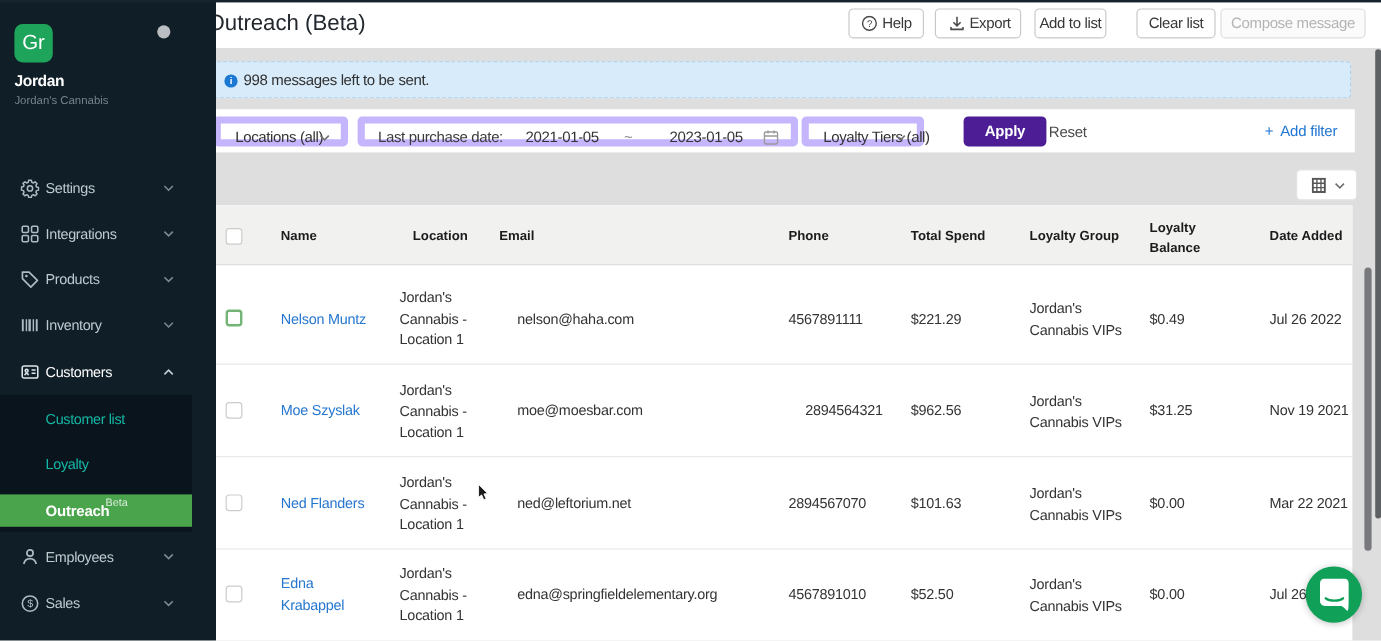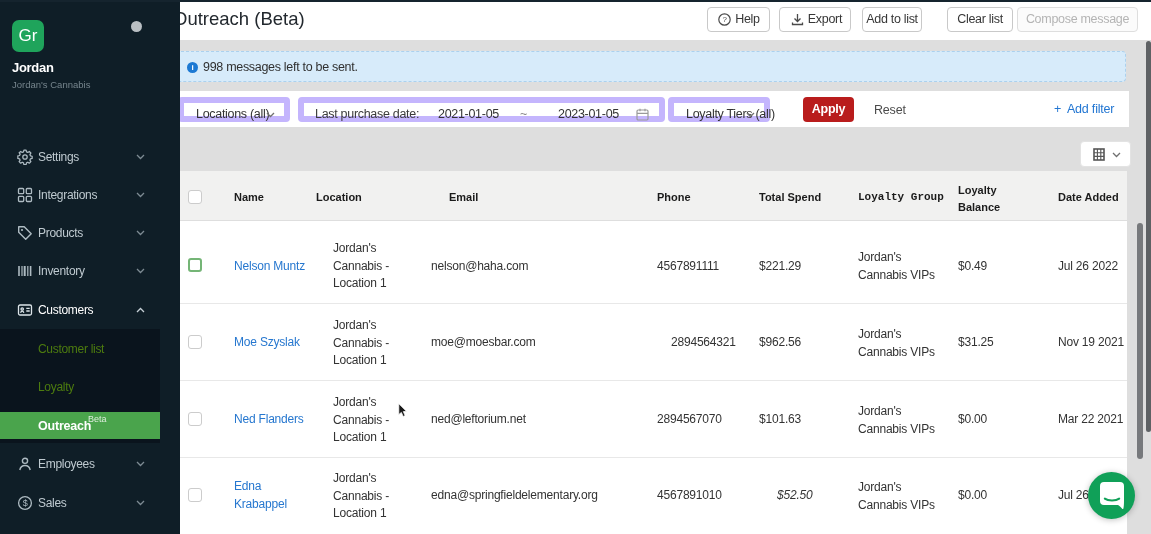--- a/index.html
+++ b/index.html
@@ -11,41 +11,41 @@
   #side { position:absolute; left:0; top:0; width:180px; height:534px; background:#0f1e27; z-index:5; }
   #side .logo { position:absolute; left:12px; top:20px; width:32px; height:32px; border-radius:7px; background:#1fa45b; color:#fff; font-size:17px; line-height:32px; text-align:center; font-weight:400; }
   #side .dot { position:absolute; left:131px; top:21px; width:11px; height:11px; border-radius:50%; background:#b9bfc3; }
   #side .uname { position:absolute; left:12px; top:60px; font-size:13px; letter-spacing:-0.3px; color:#ffffff; font-weight:700; }
   #side .uorg { position:absolute; left:12px; top:79px; font-size:9.5px; color:#76858d; }
   .mitem { position:absolute; left:0; width:160px; height:38px; color:#bfcad0; font-size:12px; letter-spacing:-0.3px; }
   .mitem .txt { position:absolute; left:38px; top:50%; transform:translateY(-50%); }
   .mitem svg.ic { position:absolute; left:17px; top:50%; transform:translateY(-50%); }
   .mitem svg.ch { position:absolute; left:136px; top:50%; transform:translateY(-50%); }
   .sub { position:absolute; left:0; width:160px; background:#0a141d; }
-  .sub .sitem { position:absolute; left:38px; font-size:12px; letter-spacing:-0.3px; color:#4d7c0f; }
+  .sub .sitem { position:absolute; left:38px; font-size:12px; letter-spacing:-0.3px; color:#14b8a6; }
   #outreach { position:absolute; left:0; top:412px; width:160px; height:27px; background:#4aa44c; }
   #outreach .txt { position:absolute; left:38px; top:6.5px; color:#fff; font-size:12.5px; font-weight:700; letter-spacing:-0.2px; }
   #outreach .beta { position:absolute; left:88px; top:2px; color:#dcecdc; font-size:9px; }
 
   
   #topline { position:absolute; left:0; top:0; width:1151px; height:2px; background:#15242e; z-index:6; }
   #mhead { position:absolute; left:160px; top:2px; width:991px; height:38px; background:#ffffff; }
   #mtitle { position:absolute; left:173px; top:8px; font-size:18.5px; line-height:22px; color:#22282e; }
   .hbtn { position:absolute; top:7px; height:25px; border:1px solid #c9c9c9; border-radius:4px; background:#fff; font-size:12.5px; letter-spacing:-0.3px; color:#373737; text-align:center; line-height:23px; white-space:nowrap; }
   .hbtn.dis { border-color:#dedede; background:#fbfbfb; color:#b4b4b4; }
 
   
   #alert { position:absolute; left:172px; top:51px; width:954px; height:31px; background:#d7ebfa; border:1px dashed #abd1ee; border-radius:4px; }
   #alert .ico { position:absolute; left:14px; top:10px; width:11px; height:11px; border-radius:50%; background:#1c79d3; color:#fff; font-size:8px; font-weight:700; text-align:center; line-height:11px; }
   #alert .txt { position:absolute; left:30px; top:8px; font-size:12.5px; letter-spacing:-0.3px; color:#303030; }
 
   
   #fbar { position:absolute; left:168px; top:91px; width:961px; height:36px; background:#fff; }
   .fctl { position:absolute; top:6px; height:25px; border:6px solid #c4b5fd; border-radius:4px; background:#fff; font-size:12.5px; letter-spacing:-0.3px; color:#333; white-space:nowrap; }
-  #fapply { position:absolute; left:635px; top:6px; width:51px; height:25px; background:#b91c1c; border-radius:4px; color:#fff; font-size:12.5px; letter-spacing:-0.2px; font-weight:700; text-align:center; line-height:25px; }
+  #fapply { position:absolute; left:635px; top:6px; width:69px; height:25px; background:#4c1d95; border-radius:4px; color:#fff; font-size:12.5px; letter-spacing:-0.2px; font-weight:700; text-align:center; line-height:25px; }
   #freset { position:absolute; left:706px; top:12px; font-size:12.5px; letter-spacing:-0.2px; color:#4b4b4b; }
   #faddf { position:absolute; left:886px; top:11px; font-size:12.5px; letter-spacing:-0.2px; color:#2276d2; }
 
   
   #gridbtn { position:absolute; left:1080px; top:141px; width:51px; height:26px; background:#fff; border:1px solid #e3e3e3; border-radius:4px; }
 
   
   #tbl { position:absolute; left:176px; top:171px; width:951px; height:363px; background:#fff; }
   #thead { position:absolute; left:0; top:0; width:951px; height:50px; background:#f1f1f0; border-bottom:1px solid #dedede; }
   .hc { position:absolute; font-size:11px; font-weight:700; color:#1b1b1b; white-space:nowrap; }
@@ -125,25 +125,25 @@
       </svg>
     <svg style="position:absolute;right:9px;top:10px;" width="9" height="6" viewBox="0 0 9 6">
         <path d="M1 1l3.5 3.5L8 1" fill="none" stroke="#707070" stroke-width="1.3"></path>
       </svg>
   </div>
 
   <div id="tbl">
     <div id="thead">
       <div class="cb" style="top:19px;"></div>
       <div class="hc" style="left:58px;top:20px;">Name</div>
-      <div class="hc" style="left:140px;top:20px;">Location</div>
-      <div class="hc" style="left:273px;top:20px;">Email</div>
+      <div class="hc" style="left:168px;top:20px;">Location</div>
+      <div class="hc" style="left:240px;top:20px;">Email</div>
       <div class="hc" style="left:481px;top:20px;">Phone</div>
       <div class="hc" style="left:583px;top:20px;">Total Spend</div>
-      <div class="hc" style="left:682px;top:20px;font-family:Liberation Mono, monospace;">Loyalty Group</div>
+      <div class="hc" style="left:682px;top:20px;">Loyalty Group</div>
       <div class="hc" style="left:782px;top:11px;line-height:17px;">Loyalty<br>Balance</div>
       <div class="hc" style="left:882px;top:20px;">Date Added</div>
     </div>
 
     <div class="cb gr" style="top:87px;"></div>
     <div class="cell name" style="left:58px;top:87px;">Nelson Muntz</div>
     <div class="cell" style="left:157px;top:69px;">Jordan's<br>Cannabis -<br>Location 1</div>
     <div class="cell" style="left:255px;top:87px;">nelson@haha.com</div>
     <div class="cell" style="left:481px;top:87px;">4567891111</div>
     <div class="cell" style="left:583px;top:87px;">$221.29</div>
@@ -172,21 +172,21 @@
     <div class="cell" style="left:682px;top:232px;">Jordan's<br>Cannabis VIPs</div>
     <div class="cell" style="left:782px;top:240px;">$0.00</div>
     <div class="cell" style="left:882px;top:240px;">Mar 22 2021</div>
     <div class="rborder" style="top:286px;"></div>
 
     <div class="cb" style="top:317px;"></div>
     <div class="cell name" style="left:58px;top:307px;">Edna<br>Krabappel</div>
     <div class="cell" style="left:157px;top:299px;">Jordan's<br>Cannabis -<br>Location 1</div>
     <div class="cell" style="left:255px;top:316px;">edna@springfieldelementary.org</div>
     <div class="cell" style="left:481px;top:316px;">4567891010</div>
-    <div class="cell" style="left:601px;top:316px;font-style:italic;">$52.50</div>
+    <div class="cell" style="left:583px;top:316px;">$52.50</div>
     <div class="cell" style="left:682px;top:308px;">Jordan's<br>Cannabis VIPs</div>
     <div class="cell" style="left:782px;top:316px;">$0.00</div>
     <div class="cell" style="left:882px;top:316px;">Jul 26</div>
   </div>
 
   <aside id="side">
     <div class="logo">Gr</div>
     <div class="dot"></div>
     <div class="uname">Jordan</div>
     <div class="uorg">Jordan's Cannabis</div>

